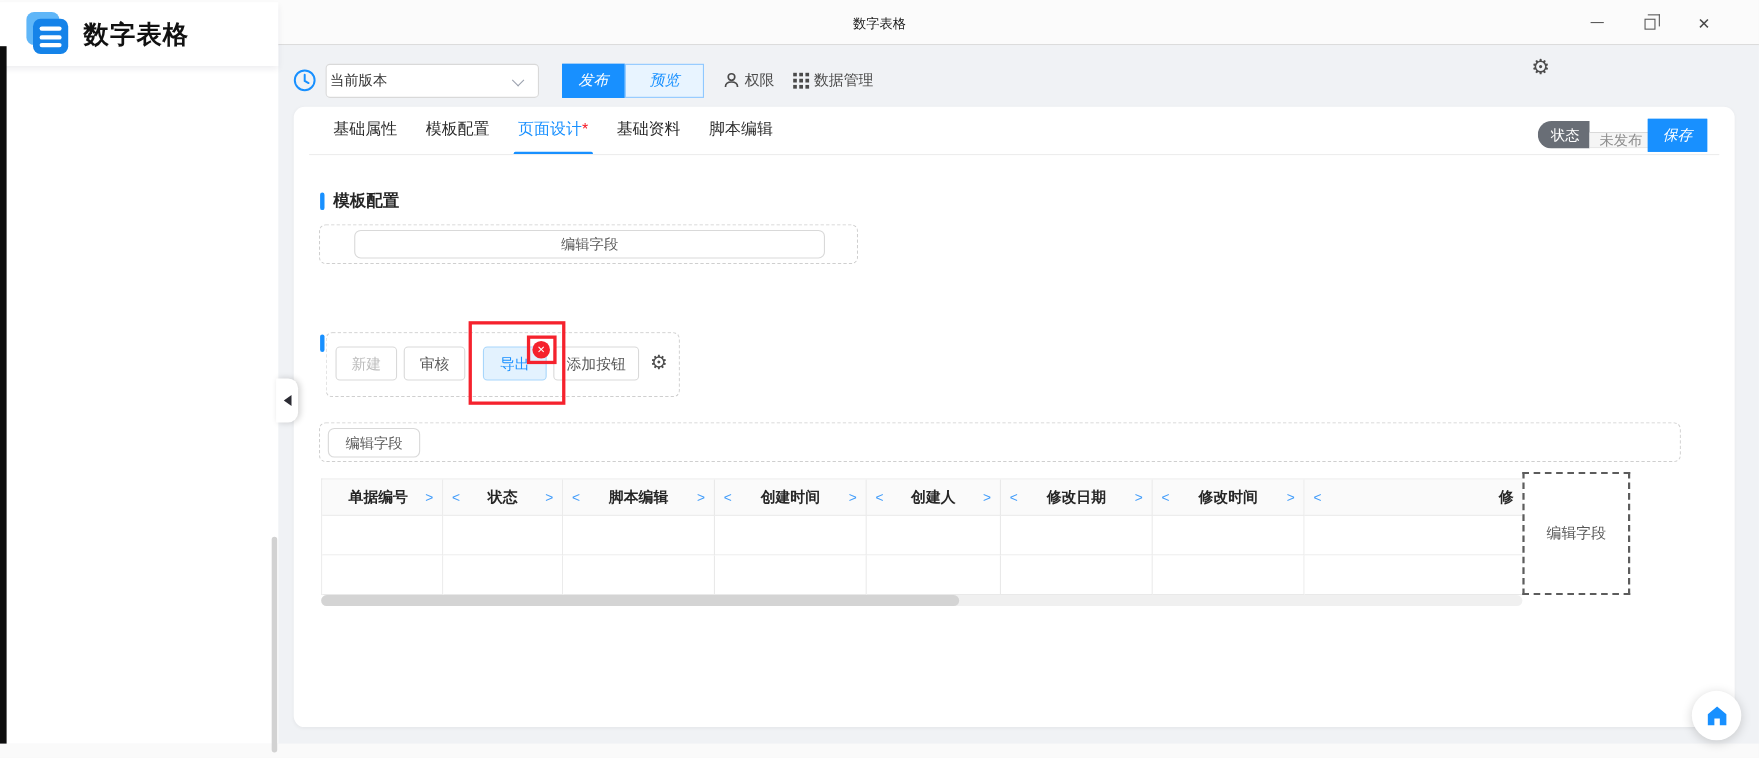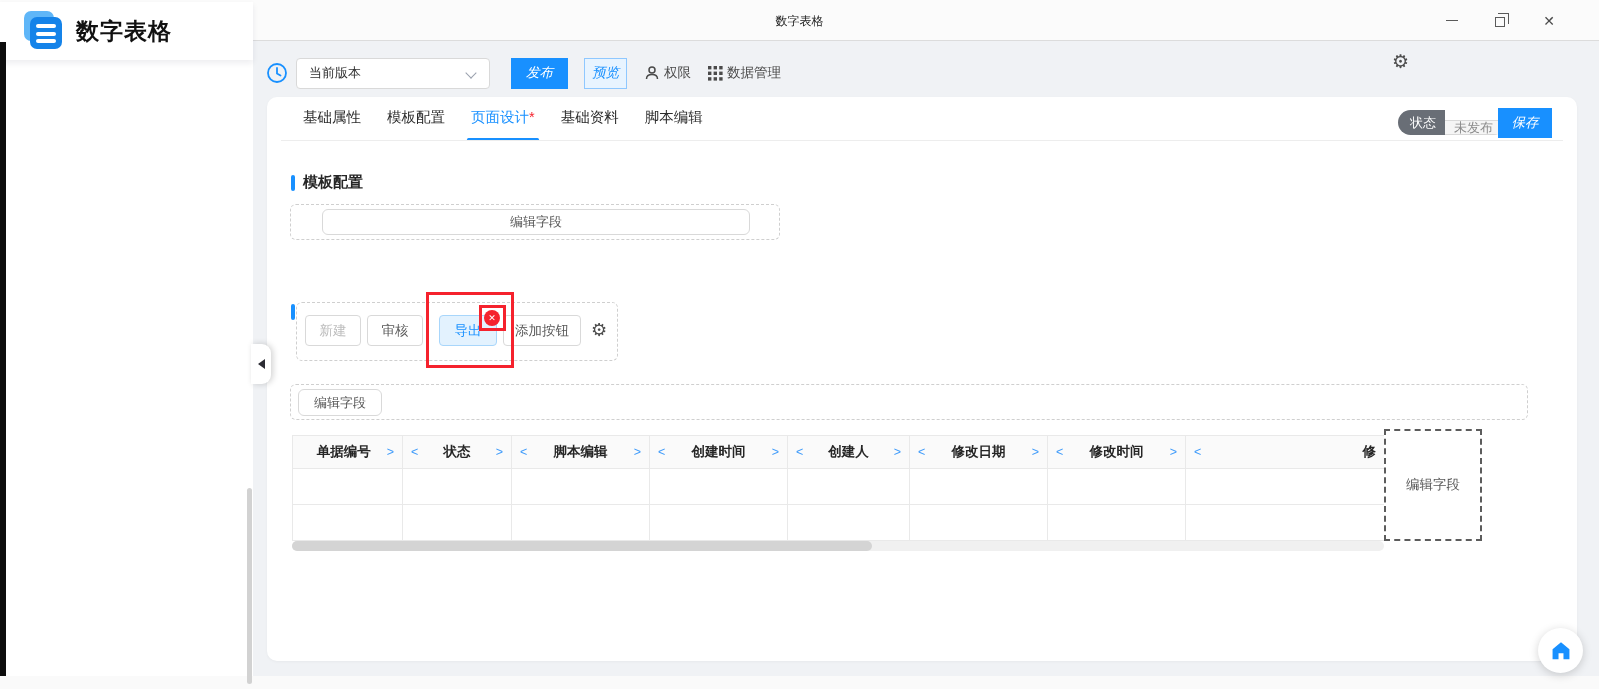--- a/index.html
+++ b/index.html
@@ -44,28 +44,28 @@
   .dots { position:absolute; right:48px; top:12px; color:#555; font-size:13px; letter-spacing:2px; }
   .side-scroll { left:247px; top:488px; width:5px; height:196px; background:#d2d2d2; border-radius:3px; z-index:4; }
 
   
   .collapse { left:251px; top:344px; width:20px; height:40px; background:#fff; border-radius:0 9px 9px 0; box-shadow:2px 0 6px rgba(0,0,0,.18); z-index:5; display:flex; align-items:center; justify-content:center; cursor:pointer; }
   .tri-left { width:0; height:0; border-top:5px solid transparent; border-bottom:5px solid transparent; border-right:7px solid #2b2b33; }
 
   
   .toolbar { left:266px; top:57px; height:32px; display:flex; align-items:center; }
   .clock-wrap { width:22px; height:22px; margin-right:8px; }
-  .vselect { width:194px; height:31px; background:#fff; border:1px solid #d9d9d9; border-radius:4px; display:flex; align-items:center; padding:0 12px; cursor:pointer; position:relative; }
+  .vselect { width:194px; height:31px; background:#fff; border:1px solid #d9d9d9; border-radius:4px; display:flex; align-items:center; padding:0 3px; cursor:pointer; position:relative; }
   .vselect .val { font-size:13px; color:#333; }
   .vselect .chev { position:absolute; right:14px; top:10px; border-color:#9aa0ad; }
   .btn { height:31px; border-radius:0; font-size:13.5px; display:flex; align-items:center; justify-content:center; cursor:pointer;font-style:italic; }
   .btn-primary { background:#1890ff; color:#fff; border:1px solid #1890ff; }
   .btn-ghostblue { background:#e8f4ff; color:#1890ff; border:1px solid #8fc8ff; }
   .publish { width:57px; margin-left:21px; }
-  .preview { width:43px; margin-left:16px; }
+  .preview { width:72px; }
   .tool-link { display:flex; align-items:center; margin-left:17px; font-size:13.5px; color:#4a4a4a; cursor:pointer; }
   .tool-link svg { margin-right:4px; }
   .gear { font-size:18px; color:#4d4d4d; line-height:1; cursor:pointer; font-family:"DejaVu Sans",sans-serif; }
   .gear-top { left:1392px; top:52px; font-size:19px; }
 
   
   .panel { left:267px; top:97px; width:1310px; height:564px; background:#fff; border-radius:10px; box-shadow:0 1px 3px rgba(0,0,0,.04); }
   .tabs { position:absolute; left:36px; top:11px; display:flex; }
   .tab { font-size:14.5px; color:#2b2b2b; margin-right:26px; padding-bottom:14px; cursor:pointer; position:relative; }
   .tab.active { color:#1890ff; }

